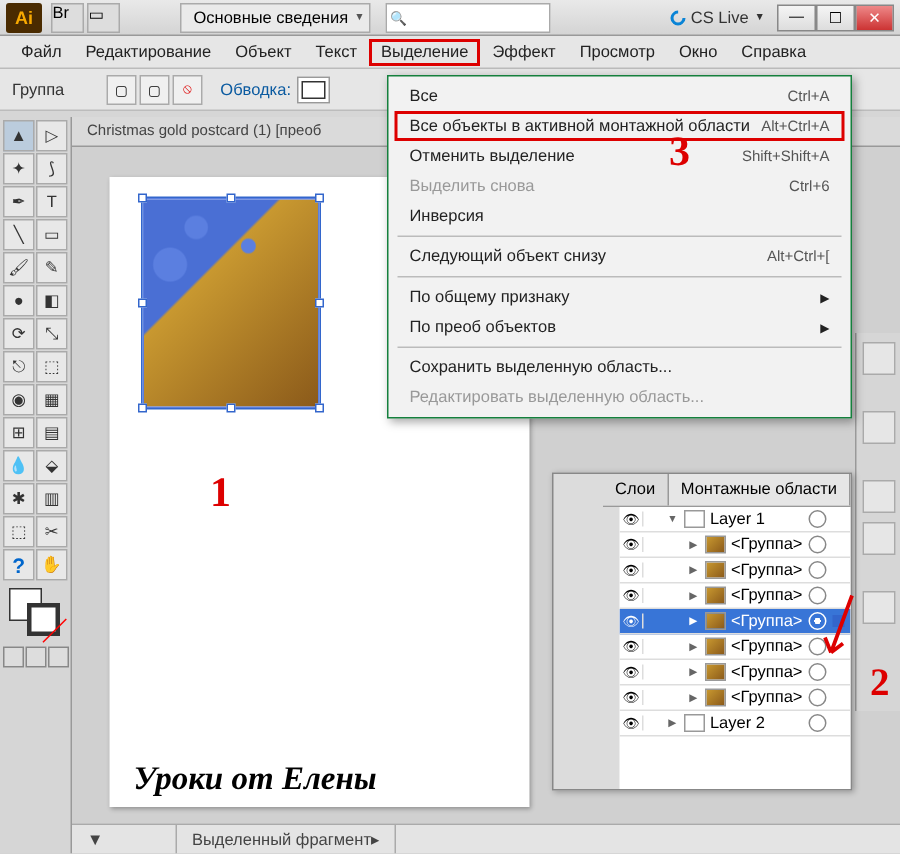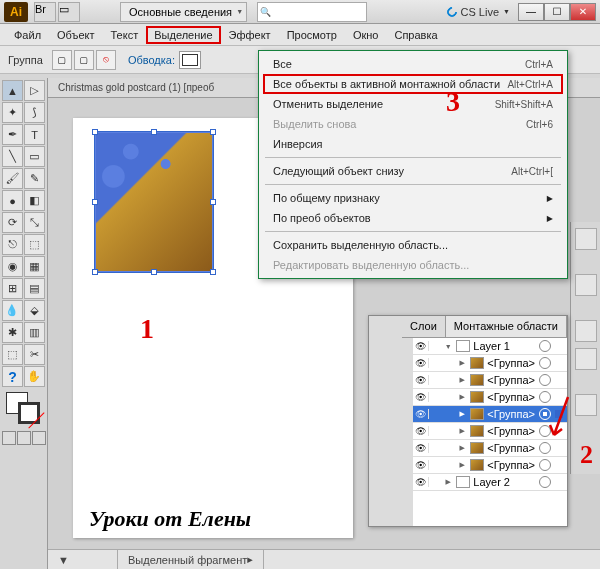--- a/index.html
+++ b/index.html
@@ -17,21 +17,21 @@
 .cslive .dot { width: 10px; height: 10px; border: 2px solid #0a84d6; border-radius: 50%; border-top-color: transparent; transform: rotate(45deg); }
 .win-btns { display: flex; margin-left: 8px; gap: 0; }
 .win-btn { width: 26px; height: 18px; background: linear-gradient(#f5f5f5,#ddd); border: 1px solid #888; display: flex; align-items: center; justify-content: center; font-size: 10px; }
 .win-btn.close { background: linear-gradient(#e88,#c33); color: #fff; }
 
 .menubar { height: 22px; background: #e6e6e6; display: flex; align-items: center; padding: 0 6px; gap: 0; border-bottom: 1px solid #bbb; }
 .menu-item { padding: 3px 8px; color: #222; cursor: default; }
 .menu-item.hl { border: 2px solid #d00; padding: 1px 6px; }
 
 .ctrlbar { height: 28px; background: #e6e6e6; display: flex; align-items: center; padding: 0 8px; border-bottom: 1px solid #bcbcbc; }
-.ctrlbar .lbl { color: #333; margin-right: 9px; }
+.ctrlbar .lbl { color: #333; margin-right: 28px; }
 .ctrl-icons { display: flex; gap: 2px; }
 .ctrl-icons .cicon { width: 20px; height: 20px; background: #f0f0f0; border: 1px solid #aaa; display:flex;align-items:center;justify-content:center;font-size:9px;}
 .ctrlbar .stroke-lbl { margin-left: 12px; color: #0a5aa0; }
 .stroke-btn { width: 22px; height: 18px; background:#fff; border:1px solid #999; margin-left:4px; position:relative;}
 .stroke-btn::after{content:"";position:absolute;inset:2px;border:1px solid #333;}
 
 .workarea { position: absolute; top: 78px; left: 0; right: 0; bottom: 0; display: flex; }
 .toolbox { width: 48px; background: #d6d6d6; border-right: 1px solid #999; padding: 2px; display: flex; flex-wrap: wrap; gap: 1px; align-content: flex-start; }
 .toolbox .trow { display: flex; gap: 1px; width: 100%; }
 .tool { width: 21px; height: 21px; background: #e8e8e8; border: 1px solid #aaa; display:flex;align-items:center;justify-content:center;font-size:11px;color:#333; }
@@ -121,20 +121,21 @@
   </div>
   <div class="win-btns">
     <div class="win-btn">—</div>
     <div class="win-btn">☐</div>
     <div class="win-btn close">✕</div>
   </div>
 </div>
 
 <div class="menubar">
   <span class="menu-item">Файл</span>
+  <span class="menu-item">Редактирование</span>
   <span class="menu-item">Объект</span>
   <span class="menu-item">Текст</span>
   <span class="menu-item hl">Выделение</span>
   <span class="menu-item">Эффект</span>
   <span class="menu-item">Просмотр</span>
   <span class="menu-item">Окно</span>
   <span class="menu-item">Справка</span>
 </div>
 
 <div class="ctrlbar">

